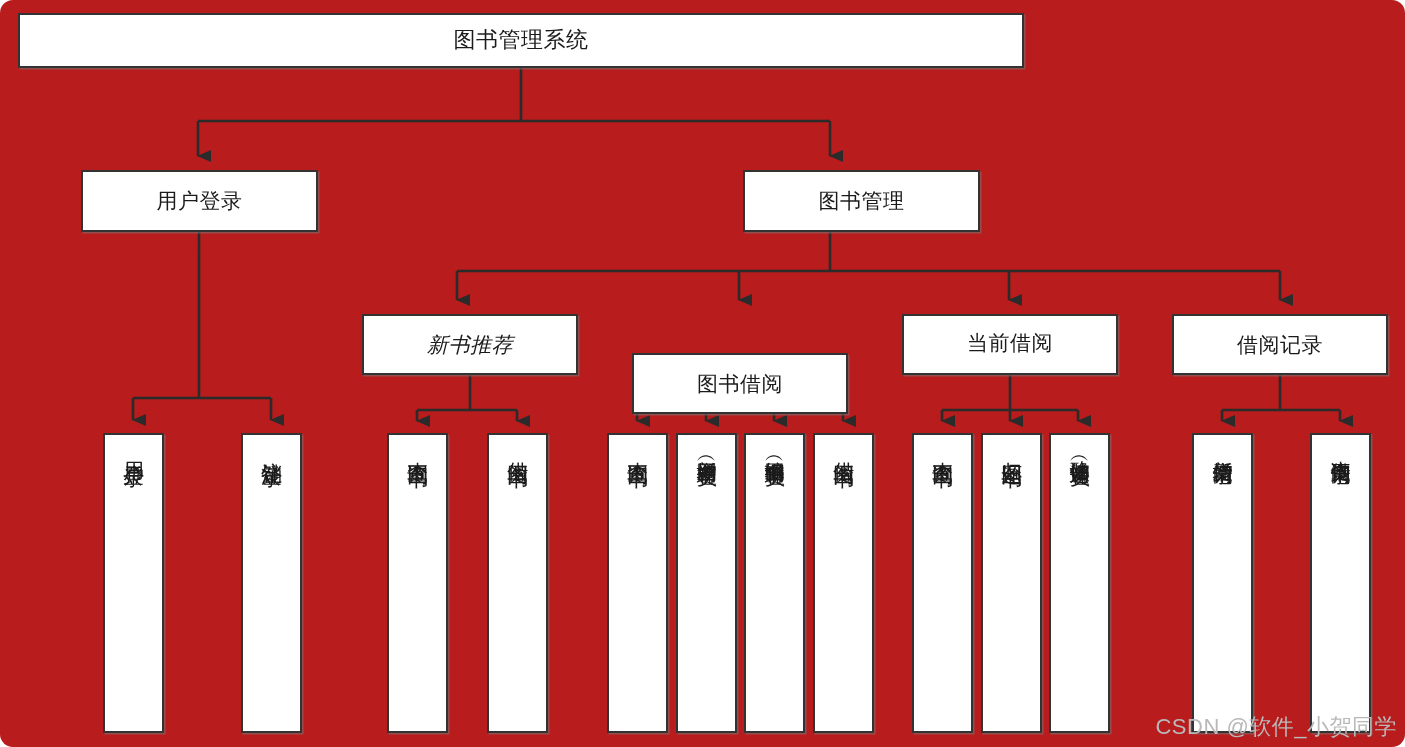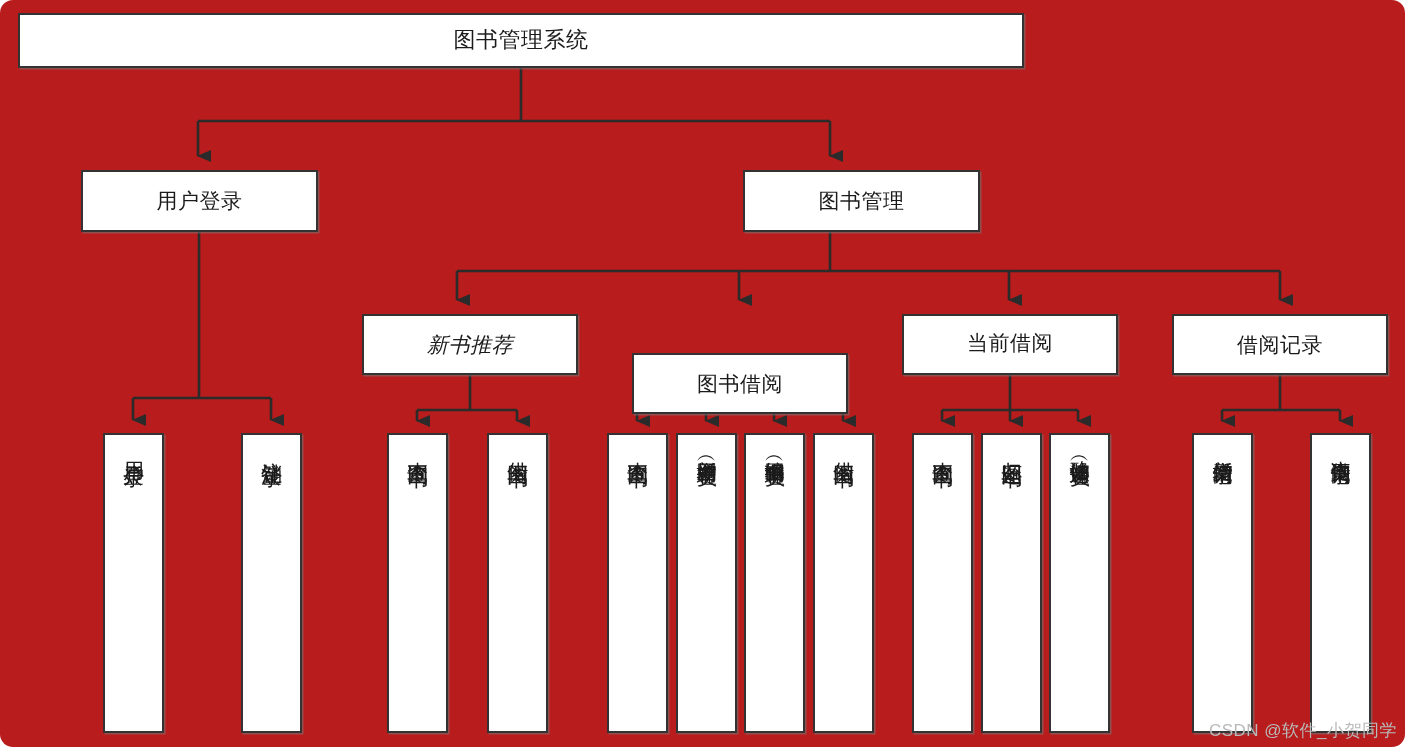--- a/index.html
+++ b/index.html
@@ -65,21 +65,21 @@
     max-height: 100%;
   }
   .node.vert.tall-text .node-label {
     font-size: 20px;
     letter-spacing: 1px;
   }
   #watermark {
     position: absolute;
     right: 8px;
     bottom: 5px;
-    font-size: 17px;
+    font-size: 22px;
     color: #b9b9b9;
     letter-spacing: 0.5px;
     z-index: 3;
     white-space: pre;
     margin-top: 23px;
   }
 </style>
 </head>
 <body>
 

